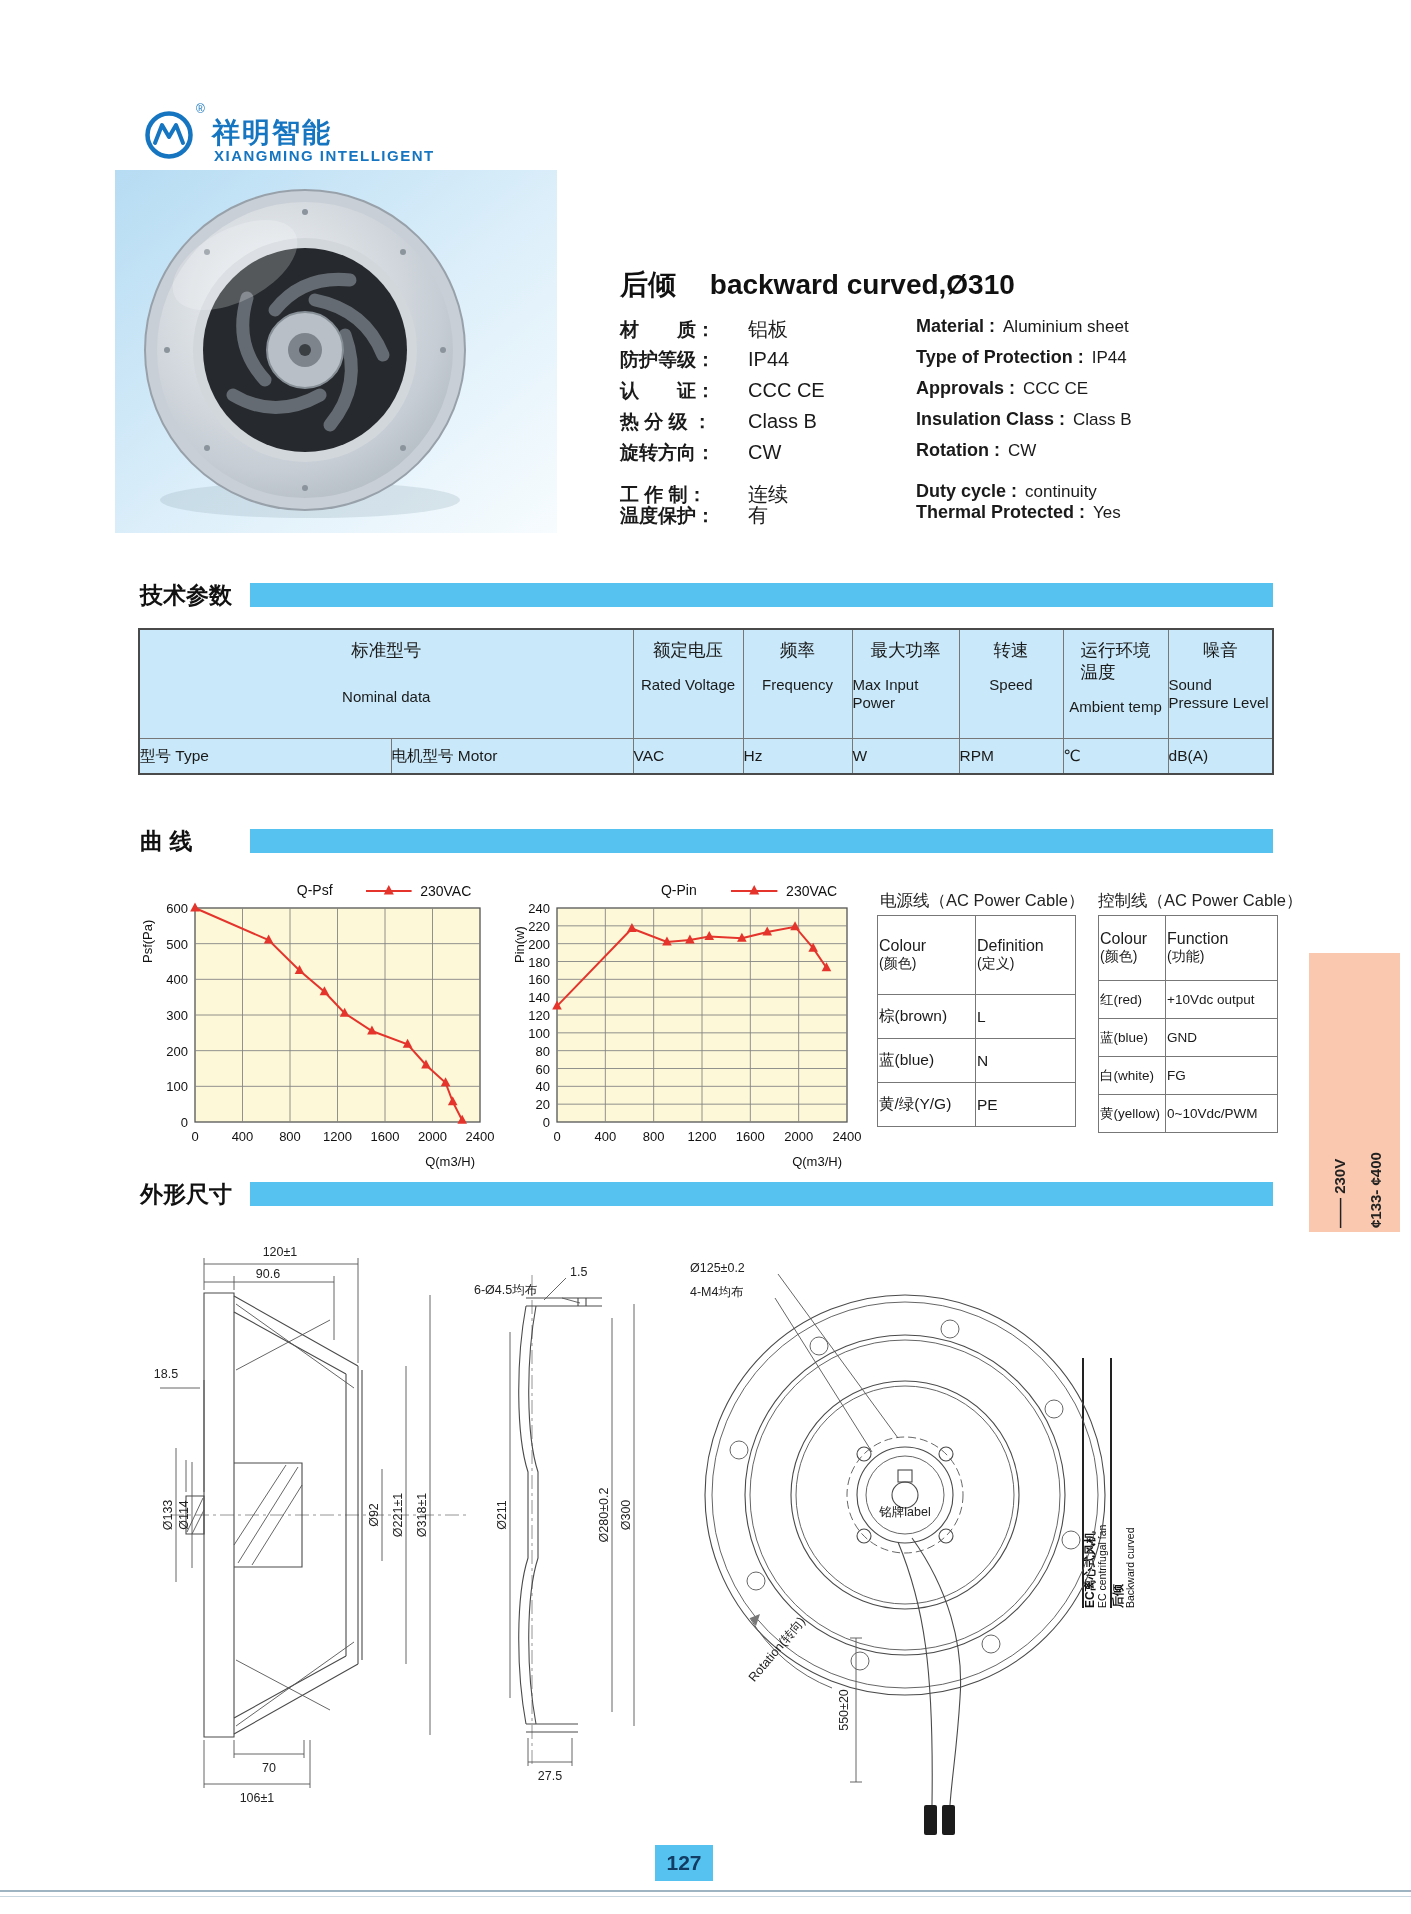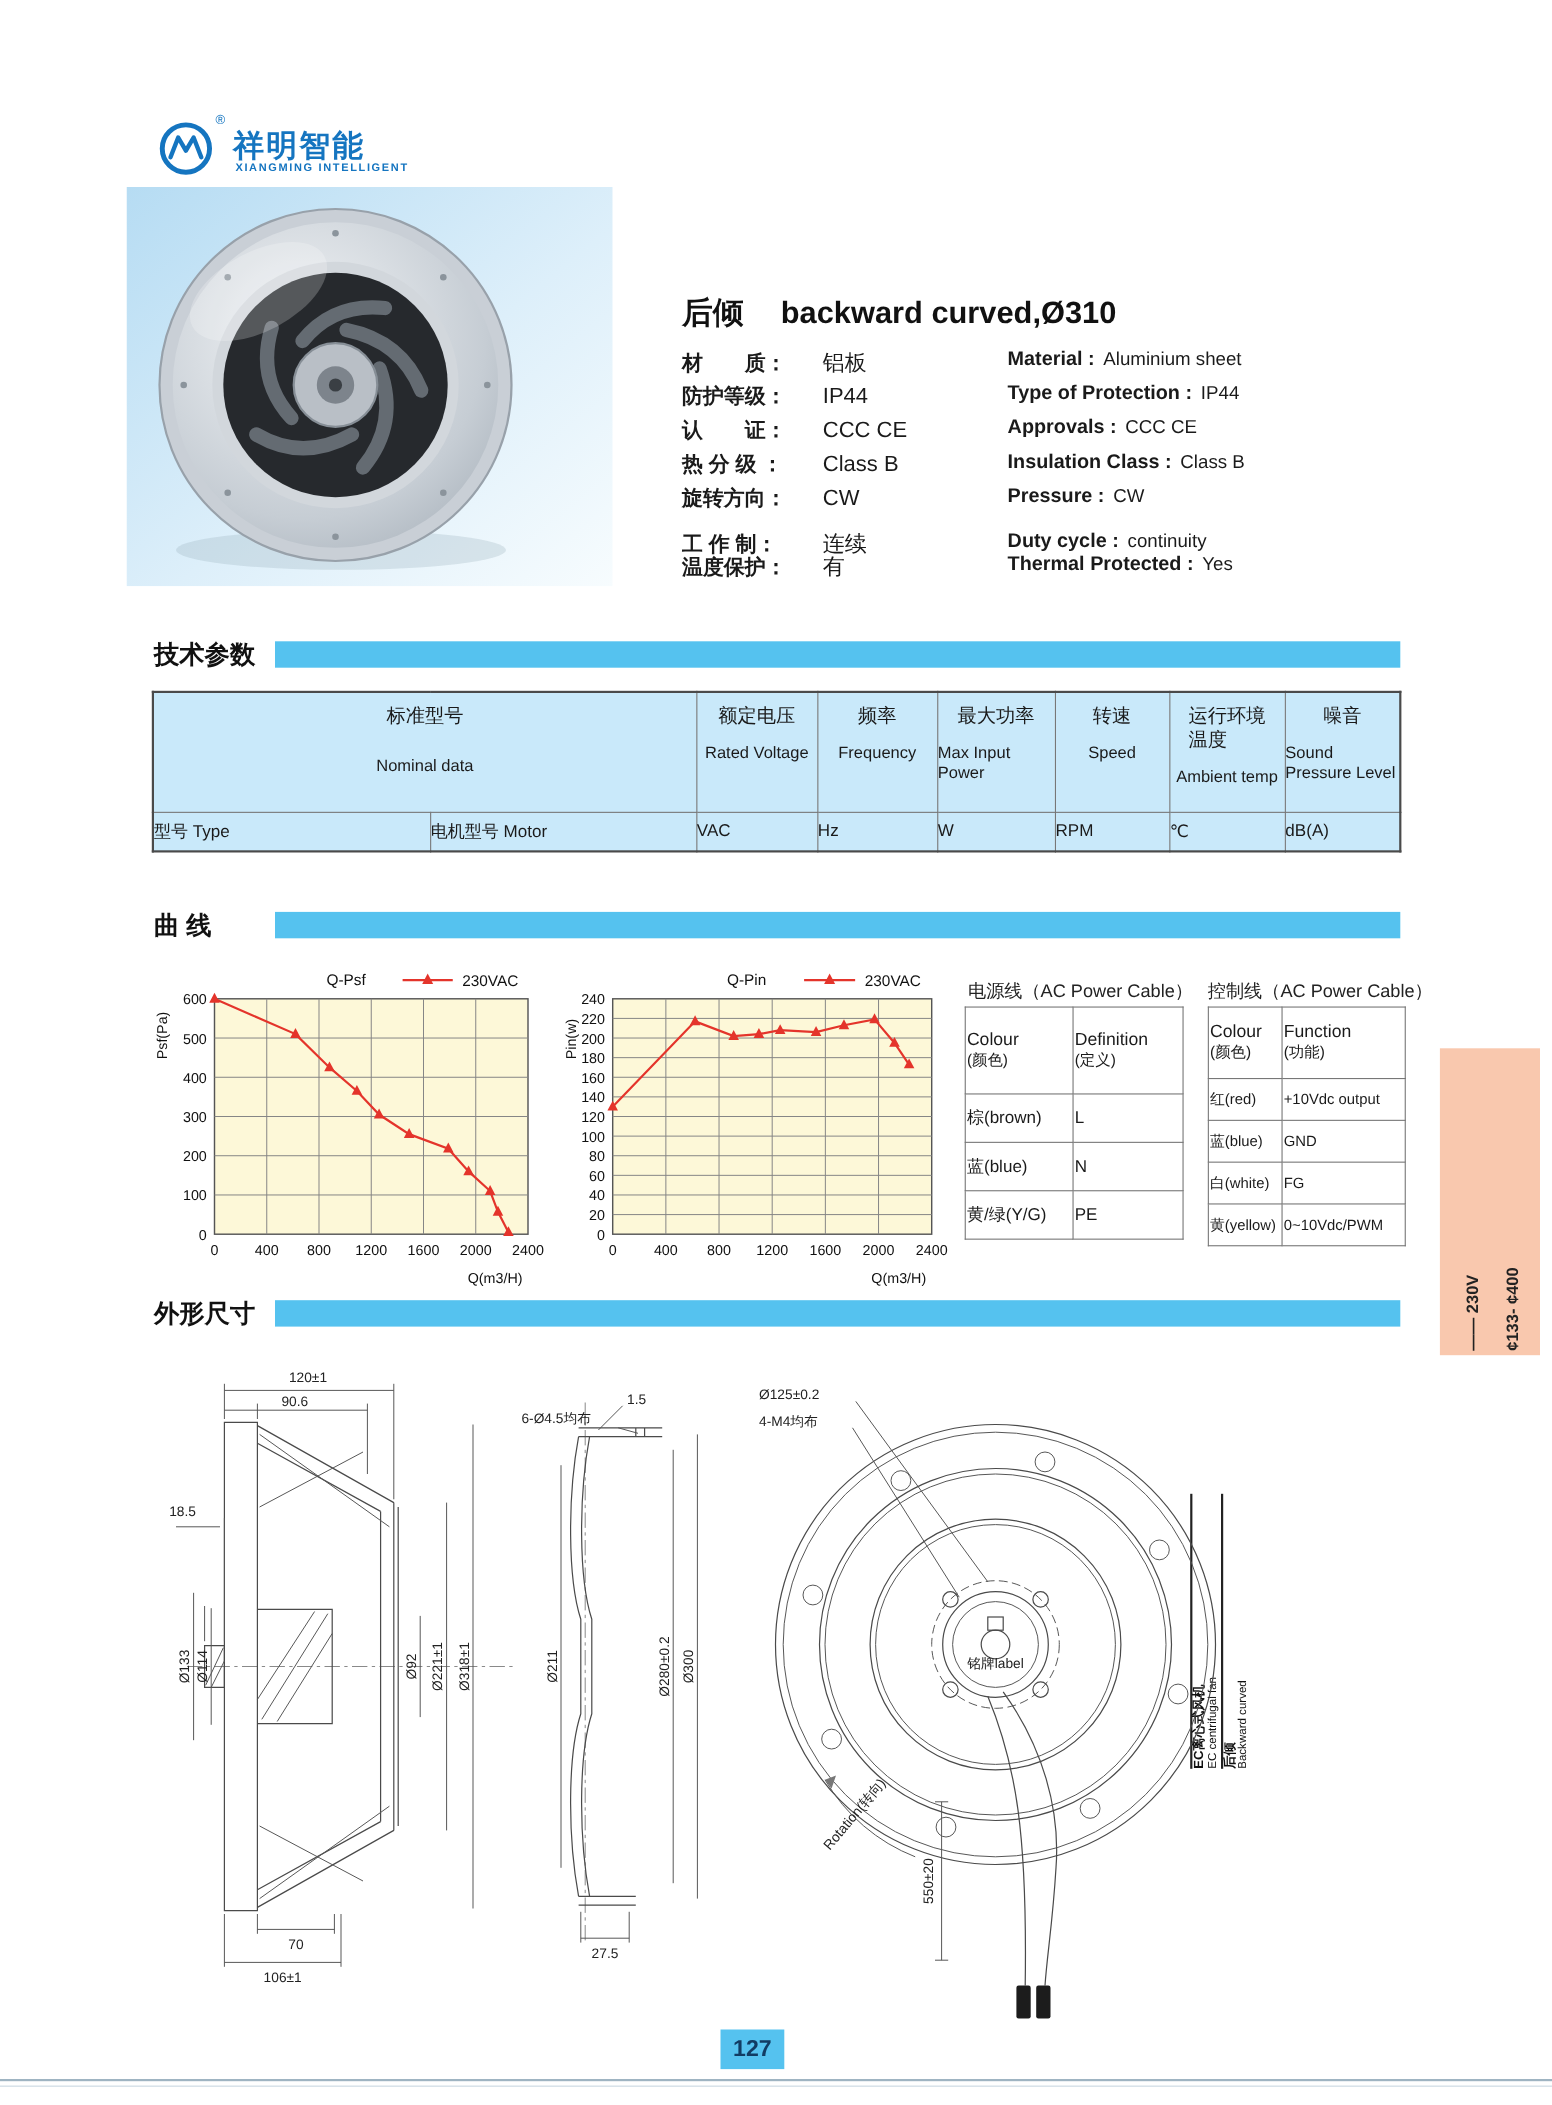--- a/index.html
+++ b/index.html
@@ -2,21 +2,21 @@
 <html><head>
 <meta charset="utf-8">
 <style>
   html,body{margin:0;padding:0;background:#fff;}
   .page{position:relative;width:1411px;height:1914px;background:#ffffff;overflow:hidden;
         font-family:"Liberation Sans","DejaVu Sans",sans-serif;color:#1a1a1a;}
   .abs{position:absolute;}
 
   
   .brand-cn{position:absolute;left:212px;top:114px;font-size:28px;font-weight:bold;color:#1575c0;letter-spacing:2px;}
-  .brand-en{position:absolute;left:214px;top:147px;font-size:10px;font-weight:bold;color:#1575c0;letter-spacing:1.5px;}
+  .brand-en{position:absolute;left:214px;top:147px;font-size:15px;font-weight:bold;color:#1575c0;letter-spacing:1.5px;}
   .brand-reg{position:absolute;left:196px;top:102px;font-size:12px;color:#1575c0;}
 
   
   .title-line{position:absolute;left:620px;top:214px;white-space:nowrap;}
   .title-cn{font-size:38px;font-weight:bold;color:#1373c5;}
   .title-en{font-size:30px;color:#111;margin-left:14px;}
   .subtitle-line{position:absolute;left:620px;top:266px;white-space:nowrap;font-weight:bold;font-size:28px;color:#111;}
   .subtitle-en{margin-left:26px;}
 
   .spec-row{position:absolute;left:620px;width:680px;height:30px;white-space:nowrap;}
@@ -152,21 +152,21 @@
   <div class="spec-row" style="top:378px;">
     <span class="spec-cn-l">认　　证：</span><span class="spec-cn-v">CCC  CE</span>
     <span class="spec-en"><span class="spec-en-l">Approvals :</span><span class="spec-en-v">CCC  CE</span></span>
   </div>
   <div class="spec-row" style="top:409px;">
     <span class="spec-cn-l">热 分 级 ：</span><span class="spec-cn-v">Class B</span>
     <span class="spec-en"><span class="spec-en-l">Insulation Class :</span><span class="spec-en-v">Class B</span></span>
   </div>
   <div class="spec-row" style="top:440px;">
     <span class="spec-cn-l">旋转方向：</span><span class="spec-cn-v">CW</span>
-    <span class="spec-en"><span class="spec-en-l">Pressure :</span><span class="spec-en-v">CW</span></span>
+    <span class="spec-en"><span class="spec-en-l">Rotation :</span><span class="spec-en-v">CW</span></span>
   </div>
   <div class="spec-row" style="top:481px;">
     <span class="spec-cn-l">工 作 制：</span><span class="spec-cn-v">连续</span>
     <span class="spec-en"><span class="spec-en-l">Duty cycle :</span><span class="spec-en-v">continuity</span></span>
   </div>
   <div class="spec-row" style="top:502px;">
     <span class="spec-cn-l">温度保护：</span><span class="spec-cn-v">有</span>
     <span class="spec-en"><span class="spec-en-l">Thermal Protected :</span><span class="spec-en-v">Yes</span></span>
   </div>
 

